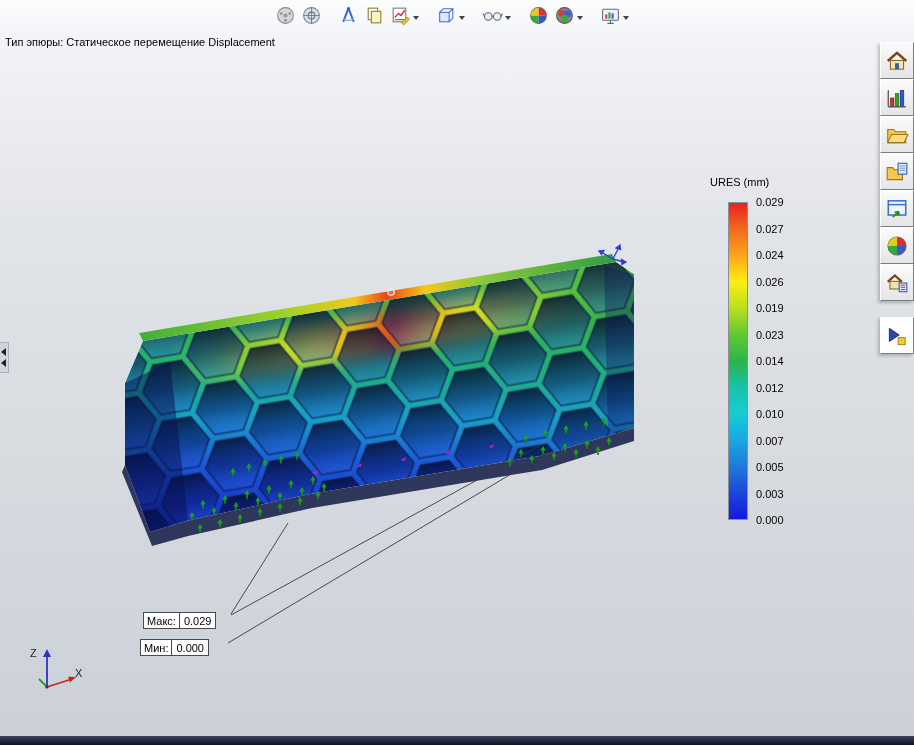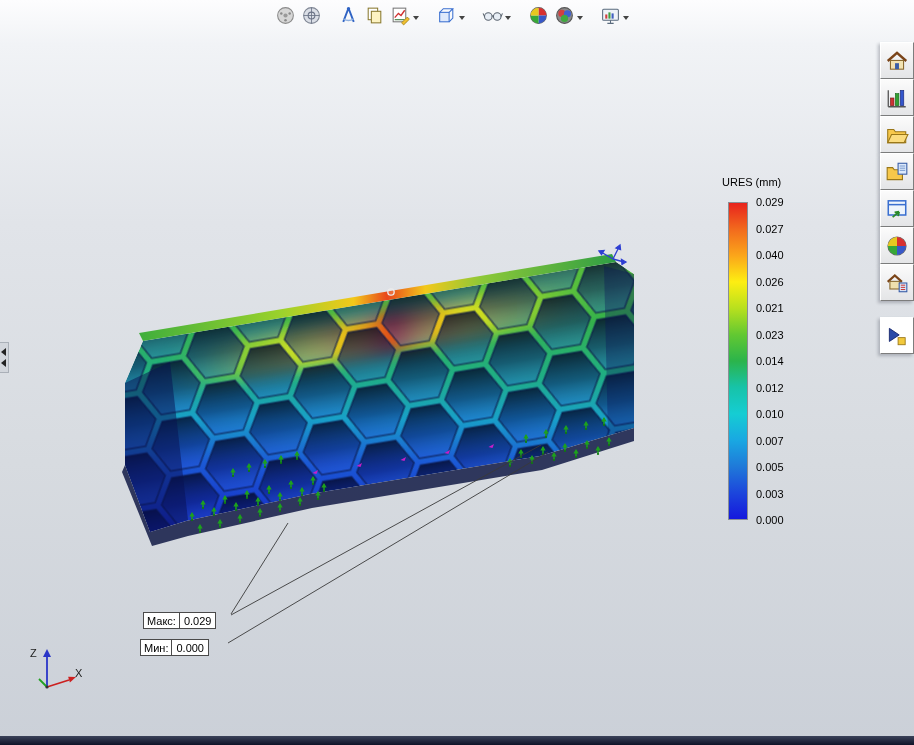--- a/index.html
+++ b/index.html
@@ -7,21 +7,21 @@
   body{font-family:"Liberation Sans",sans-serif;overflow:hidden;background:#ccd1d8}
   .screen{position:relative;width:914px;height:745px;overflow:hidden;
     background:linear-gradient(180deg,#fdfdfe 0%,#f1f3f6 6%,#e1e4e9 30%,#d7dbe0 62%,#cbd0d8 100%)}
   .scene{position:absolute;left:0;top:0;z-index:1}
   .header-info{position:absolute;left:5px;top:4px;z-index:3;font-size:11px;line-height:15.5px;color:#000;white-space:pre}
   .toolbar{position:absolute;left:272px;top:2px;z-index:3;display:flex;align-items:flex-start}
   .tbtn{width:26px;height:26px;display:flex;align-items:center;justify-content:center}
   .dd{width:0;height:0;border-left:3.5px solid transparent;border-right:3.5px solid transparent;border-top:4px solid #444;margin:14px 3px 0 0}
   .tgap{width:11px}
   .legend{position:absolute;left:700px;top:176px;z-index:3;font-size:11px;color:#000}
-  .legend-title{margin-left:22px;margin-bottom:14px}
+  .legend-title{margin-left:10px;margin-bottom:14px}
   .legend-body{display:flex}
   .legend-bar{width:20px;height:318px;margin-left:28px;border:1px solid #8a8f96;
     background:linear-gradient(180deg,#e8231d 0%,#f26a1d 8.3%,#fba61a 16.7%,#fdee12 25%,#b8e01e 33.3%,#62c832 41.7%,#2bb44b 50%,#17c3a8 58.3%,#15cdd3 66.7%,#19a8e2 75%,#1f7ad9 83.3%,#1c46dc 91.7%,#1518dd 100%)}
   .legend-labels{display:flex;flex-direction:column;justify-content:space-between;height:330px;margin-top:-6px;margin-left:8px}
   .rtoolbar{position:absolute;right:0;top:42px;z-index:3;display:flex;flex-direction:column}
   .rbtn{width:34px;height:37px;background:linear-gradient(180deg,#fbfbfb,#e4e5e7);
     border:1px solid #7d7d7d;border-top-color:#fff;border-left-color:#fff;
     box-shadow:-2px 2px 3px rgba(60,65,80,0.3);display:flex;align-items:center;justify-content:center}
   .rbtn.detached{margin-top:16px;background:#fff}
   .callout{position:absolute;z-index:3;display:flex;align-items:center;background:#fff;border:1px solid #4a4a4a;
@@ -190,20 +190,21 @@
       <line x1="47" y1="687" x2="69" y2="680" stroke="#cc2020" stroke-width="1.8"></line>
       <path d="M76,677 L69.9,682.4 L68.1,676.7 Z" fill="#cc2020"></path>
       <line x1="47" y1="687" x2="39" y2="679" stroke="#20a020" stroke-width="1.8"></line>
       <circle cx="47" cy="687" r="1.6" fill="#333"></circle>
       <text x="30" y="657" font-size="11" fill="#222">Z</text>
       <text x="75" y="677" font-size="11" fill="#222">X</text>
     </g>
   </svg>
 
   <div class="header-info">
+    <div>Тип эпюры: Статическое перемещение Displacement</div>
   </div>
 
   <div class="toolbar">
     <div class="tbtn">
       <svg width="21" height="21" viewBox="0 0 20 20">
           <circle cx="10" cy="10" r="7.5" fill="#d6d6d6" stroke="#8a8a8a"></circle>
           <circle cx="10" cy="10" r="2" fill="#9a9a9a"></circle>
           <circle cx="6" cy="8" r="1.2" fill="#8a8a8a"></circle>
           <circle cx="14" cy="8" r="1.2" fill="#8a8a8a"></circle>
           <circle cx="10" cy="14.5" r="1.2" fill="#8a8a8a"></circle>
@@ -289,23 +290,23 @@
     <div class="dd"></div>
   </div>
 
   <div class="legend">
     <div class="legend-title">URES (mm)</div>
     <div class="legend-body">
       <div class="legend-bar"></div>
       <div class="legend-labels">
         <span>0.029</span>
         <span>0.027</span>
-        <span>0.040</span>
+        <span>0.024</span>
         <span>0.026</span>
-        <span>0.021</span>
+        <span>0.019</span>
         <span>0.023</span>
         <span>0.014</span>
         <span>0.012</span>
         <span>0.010</span>
         <span>0.007</span>
         <span>0.005</span>
         <span>0.003</span>
         <span>0.000</span>
       </div>
     </div>

